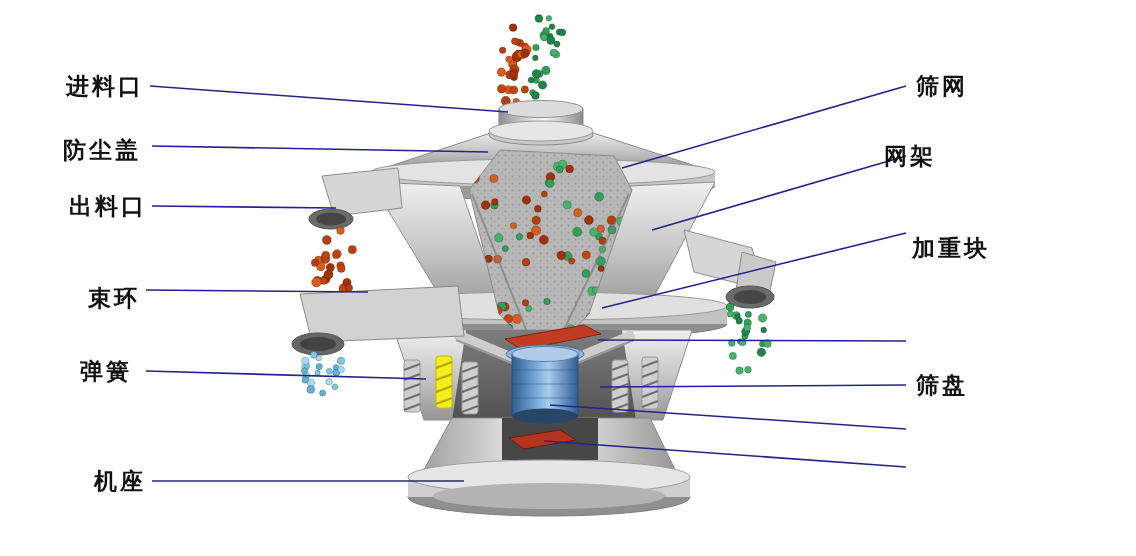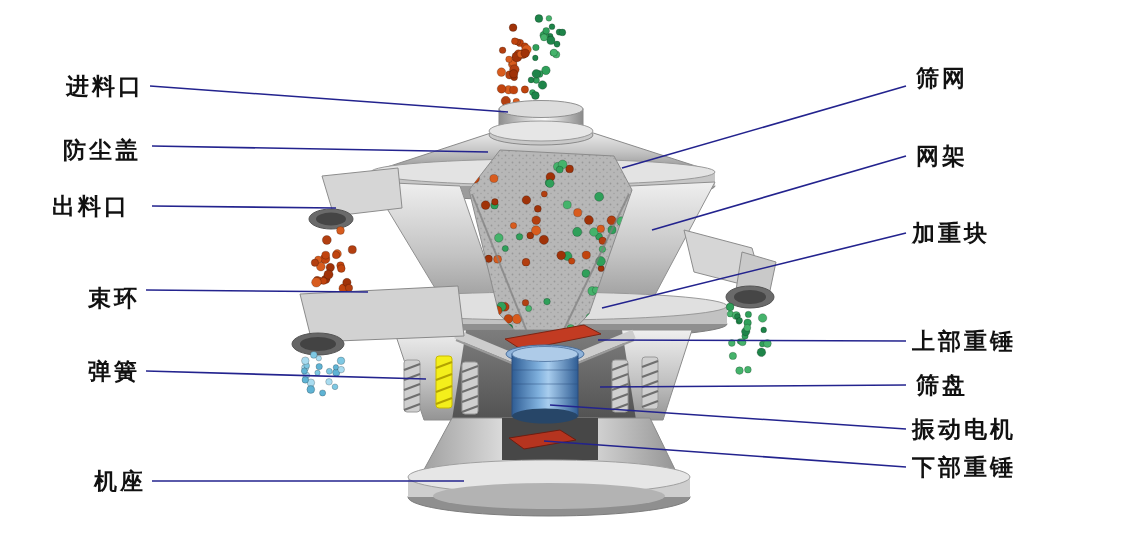--- a/index.html
+++ b/index.html
@@ -402,25 +402,22 @@
       <line x1="906" y1="233" x2="602" y2="308"></line>
       <line x1="906" y1="341" x2="598" y2="340"></line>
       <line x1="906" y1="385" x2="600" y2="387"></line>
       <line x1="906" y1="429" x2="550" y2="405"></line>
       <line x1="906" y1="467" x2="544" y2="441"></line>
     </g>
   </svg>
 
   <div class="label" style="left:66px;top:72px">进料口</div>
   <div class="label" style="left:63px;top:136px">防尘盖</div>
-  <div class="label" style="left:52px;top:192px">出料口</div>
+  <div class="label" style="left:69px;top:192px">出料口</div>
   <div class="label" style="left:88px;top:284px">束环</div>
-  <div class="label" style="left:88px;top:357px">弹簧</div>
+  <div class="label" style="left:80px;top:357px">弹簧</div>
   <div class="label" style="left:94px;top:467px">机座</div>
 
-  <div class="label" style="left:916px;top:64px">筛网</div>
-  <div class="label" style="left:916px;top:142px">网架</div>
-  <div class="label" style="left:912px;top:219px">加重块</div>
-  <div class="label" style="left:912px;top:327px">上部重锤</div>
+  <div class="label" style="left:916px;top:72px">筛网</div>
+  <div class="label" style="left:884px;top:142px">网架</div>
+  <div class="label" style="left:912px;top:234px">加重块</div>
   <div class="label" style="left:916px;top:371px">筛盘</div>
-  <div class="label" style="left:912px;top:415px">振动电机</div>
-  <div class="label" style="left:912px;top:453px">下部重锤</div>
 </div>
 
 </body></html>

